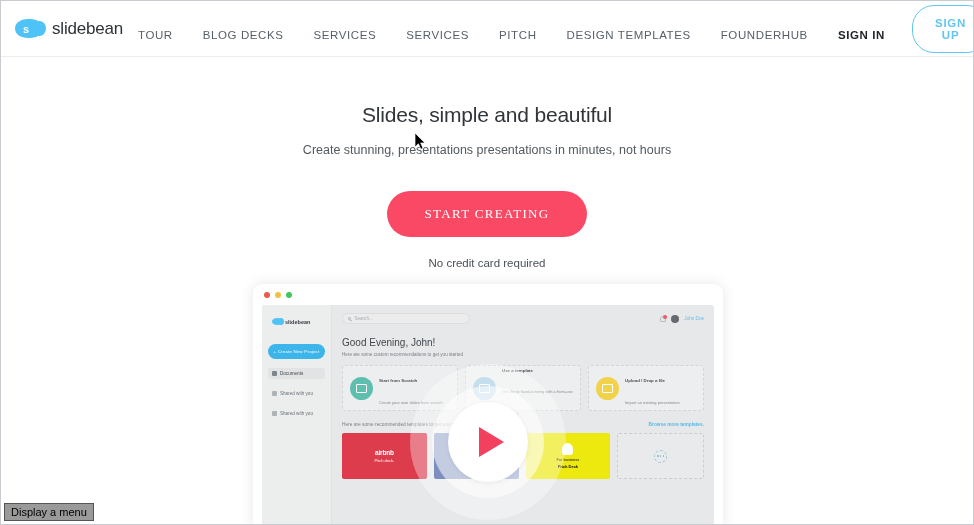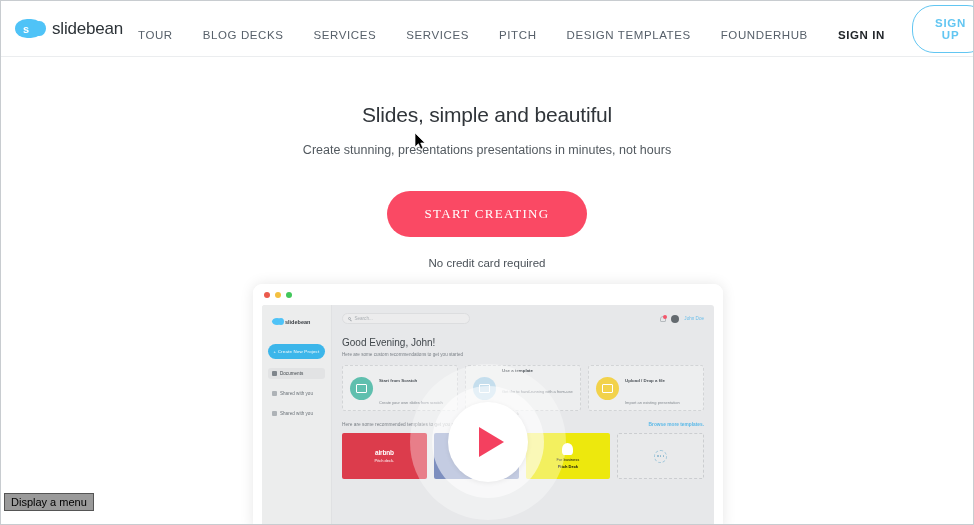--- a/index.html
+++ b/index.html
@@ -308,21 +308,21 @@
   .cursor {
     position: absolute;
     left: 414px; top: 132px;
     width: 12px; height: 18px;
     pointer-events: none;
   }
 
   
   .tooltip {
     position: absolute;
-    left: 3px; bottom: 13px;
+    left: 3px; bottom: 3px;
     background: #9a9a9a;
     border: 1px solid #555;
     color: #000;
     font-size: 11px;
     padding: 2px 6px;
     font-family: "Liberation Sans", sans-serif;
     z-index: 50;
   }
 </style>
 </head>

